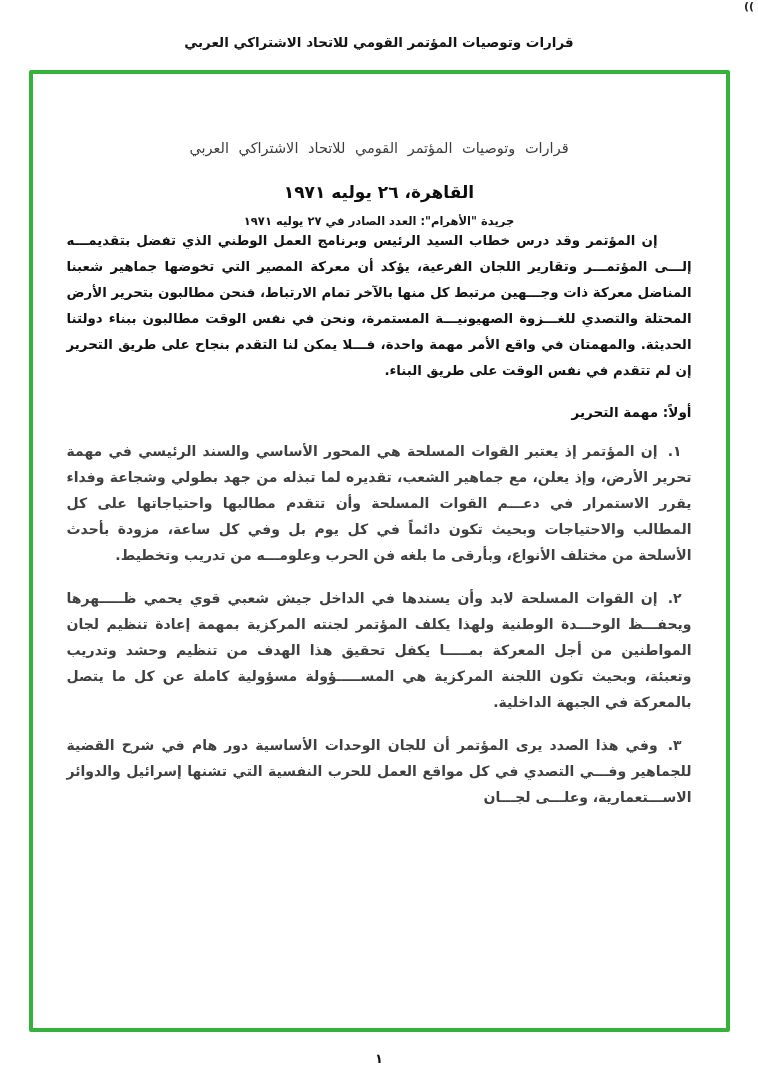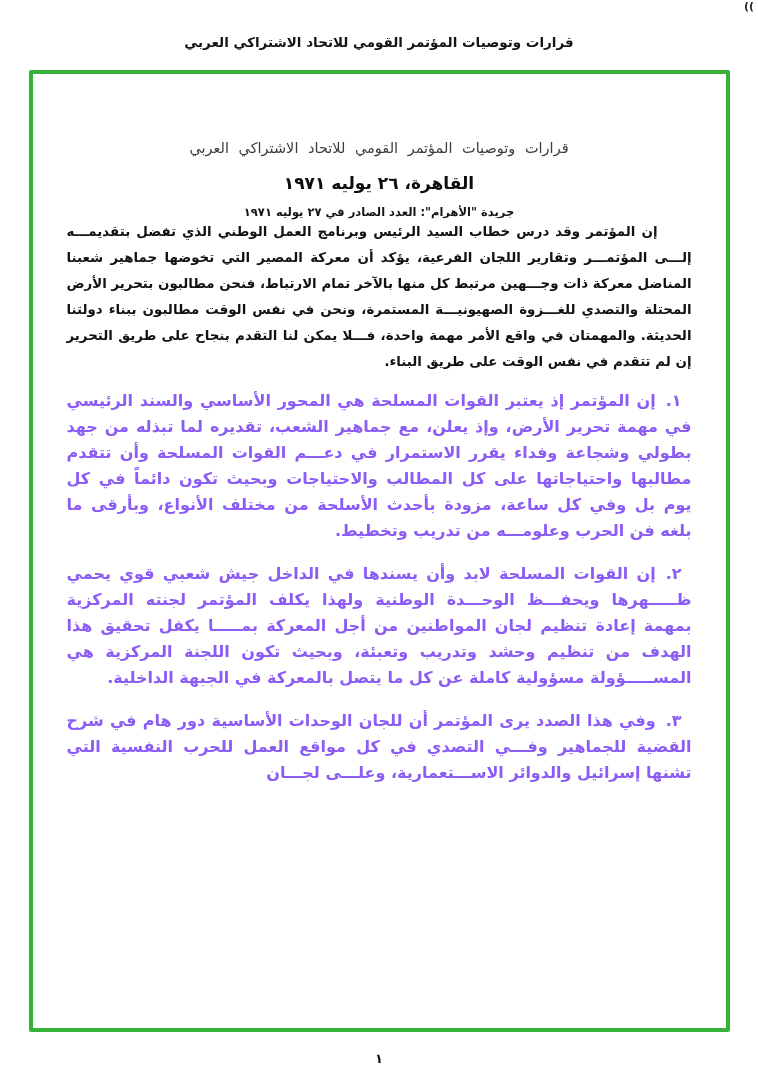--- a/index.html
+++ b/index.html
@@ -50,21 +50,21 @@
     color: #3c3c3c;
     letter-spacing: 1.5px;
     word-spacing: 5px;
     margin-top: 20px;
   }
   .city-date {
     text-align: center;
     font-size: 17px;
     font-weight: bold;
     color: #0d0d0d;
-    margin-top: 17px;
+    margin-top: 26px;
     letter-spacing: 1px;
   }
   .source-line {
     text-align: center;
     font-size: 11.5px;
     font-weight: bold;
     color: #151515;
     margin-top: 12px;
   }
   .body-text {
@@ -79,26 +79,26 @@
     color: #121212;
   }
   .section-heading {
     font-size: 13.6px;
     font-weight: bold;
     margin: 20px 0 18px 0;
     color: #0f0f0f;
   }
   .item {
     margin: 0 0 17px 0;
-    font-size: 16px;
+    font-size: 14px;
     font-weight: bold;
     line-height: 26px;
     text-align: justify;
     text-indent: 10px;
-    color: #8b5cf6;
+    color: #404040;
   }
   .item .num {
     padding-left: 10px;
   }
   .page-number {
     position: absolute;
     bottom: 12px;
     left: 0;
     right: 0;
     text-align: center;
@@ -123,20 +123,21 @@
     <div class="city-date">القاهرة، ٢٦ يوليه ١٩٧١</div>
 
     <div class="source-line">جريدة "الأهرام": العدد الصادر في ٢٧ يوليه ١٩٧١</div>
 
     <div class="body-text">
 
       <p class="para">إن المؤتمر وقد درس خطاب السيد الرئيس وبرنامج العمل الوطني الذي تفضل بتقديمـــه إلـــى المؤتمـــر وتقارير اللجان الفرعية، يؤكد أن معركة المصير التي تخوضها جماهير شعبنا المناضل معركة ذات وجـــهين مرتبط كل منها بالآخر تمام الارتباط، فنحن مطالبون بتحرير الأرض المحتلة والتصدي للغـــزوة الصهيونيـــة المستمرة، ونحن في نفس الوقت مطالبون ببناء دولتنا الحديثة. والمهمتان في واقع الأمر مهمة واحدة، فـــلا يمكن لنا التقدم بنجاح على طريق التحرير إن لم تتقدم في نفس الوقت على طريق البناء.</p>
 
 
 
+      <div class="section-heading">أولاً: مهمة التحرير</div>
 
       <p class="item"><span class="num">١.</span><span>إن المؤتمر إذ يعتبر القوات المسلحة هي المحور الأساسي والسند الرئيسي في مهمة تحرير الأرض، وإذ يعلن، مع جماهير الشعب، تقديره لما تبذله من جهد بطولي وشجاعة وفداء يقرر الاستمرار في دعـــم القوات المسلحة وأن تتقدم مطالبها واحتياجاتها على كل المطالب والاحتياجات وبحيث تكون دائماً في كل يوم بل وفي كل ساعة، مزودة بأحدث الأسلحة من مختلف الأنواع، وبأرقى ما بلغه فن الحرب وعلومـــه من تدريب وتخطيط.</span></p>
 
       <p class="item"><span class="num">٢.</span><span>إن القوات المسلحة لابد وأن يسندها في الداخل جيش شعبي قوي يحمي ظـــــهرها ويحفـــظ الوحـــدة الوطنية ولهذا يكلف المؤتمر لجنته المركزية بمهمة إعادة تنظيم لجان المواطنين من أجل المعركة بمـــــا يكفل تحقيق هذا الهدف من تنظيم وحشد وتدريب وتعبئة، وبحيث تكون اللجنة المركزية هي المســـــؤولة مسؤولية كاملة عن كل ما يتصل بالمعركة في الجبهة الداخلية.</span></p>
 
       <p class="item"><span class="num">٣.</span><span>وفي هذا الصدد يرى المؤتمر أن للجان الوحدات الأساسية دور هام في شرح القضية للجماهير وفـــي التصدي في كل مواقع العمل للحرب النفسية التي تشنها إسرائيل والدوائر الاســـتعمارية، وعلـــى لجـــان</span></p>
 
     </div>
   </div>
 

